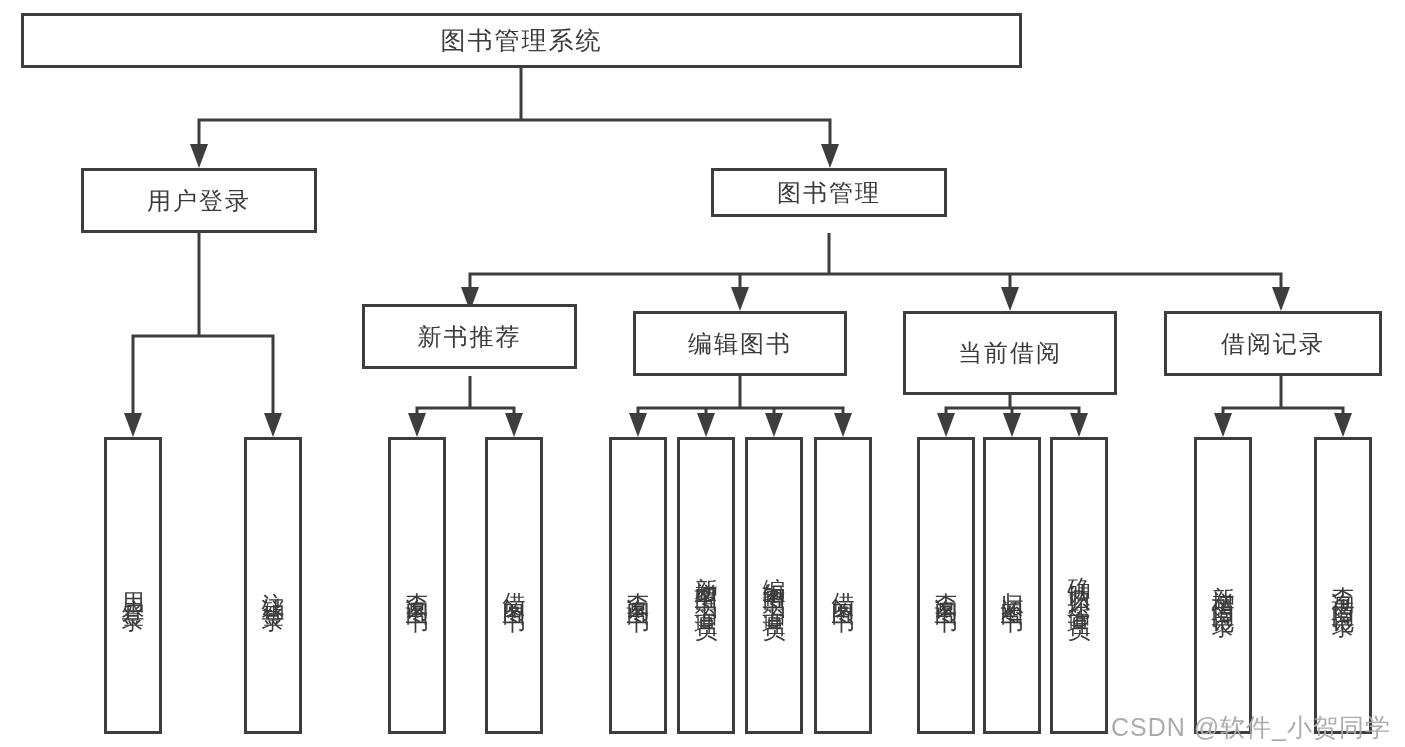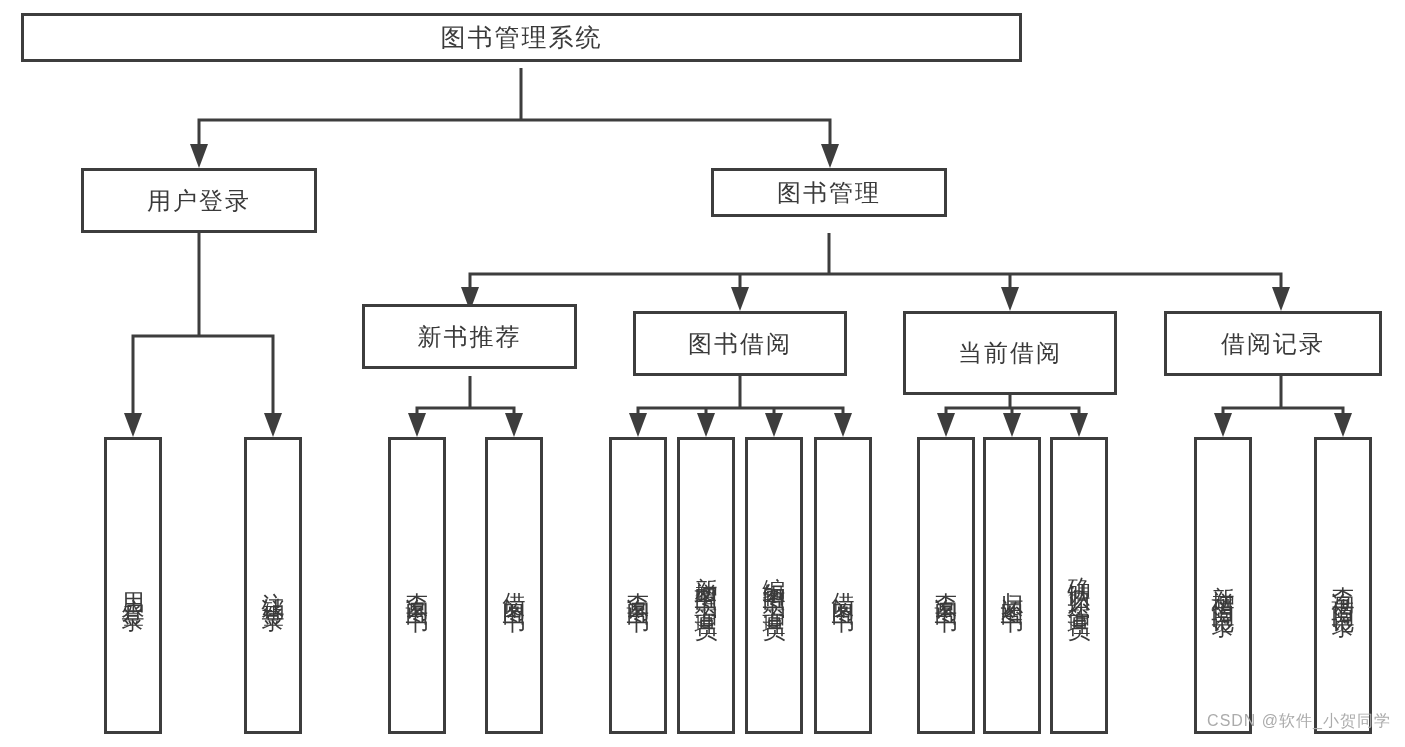--- a/index.html
+++ b/index.html
@@ -26,21 +26,21 @@
   }
   .hlabel{font-size:24px;letter-spacing:2px;white-space:nowrap;}
   .root .hlabel{font-size:25px;}
   .leaf .vlabel{
     writing-mode:vertical-rl;text-orientation:mixed;
     font-size:23px;letter-spacing:6px;line-height:1;
     white-space:nowrap;
   }
   .watermark{
     position:absolute;right:14px;top:711px;
-    color:var(--wm-color);font-size:16px;letter-spacing:1px;white-space:nowrap;
+    color:var(--wm-color);font-size:25px;letter-spacing:1px;white-space:nowrap;
   }
 </style>
 </head>
 <body>
 
 <div id="canvas">
 
   <svg class="wires" viewBox="0 0 1405 747">
     <path d="
       M521 68 V120
@@ -75,36 +75,36 @@
       <polygon points="765,413 783,413 774,437"></polygon>
       <polygon points="834,413 852,413 843,437"></polygon>
       <polygon points="937,413 955,413 946,437"></polygon>
       <polygon points="1003,413 1021,413 1012,437"></polygon>
       <polygon points="1070,413 1088,413 1079,437"></polygon>
       <polygon points="1214,413 1232,413 1223,437"></polygon>
       <polygon points="1334,413 1352,413 1343,437"></polygon>
     </g>
   </svg>
 
-  <div class="box root" style="left:21px;top:13px;width:1001px;height:49px;">
+  <div class="box root" style="left:21px;top:13px;width:1001px;height:55px;">
     <span class="hlabel">图书管理系统</span>
   </div>
 
   <div class="box" style="left:81px;top:168px;width:236px;height:65px;">
     <span class="hlabel">用户登录</span>
   </div>
   <div class="box" style="left:711px;top:168px;width:236px;height:49px;">
     <span class="hlabel">图书管理</span>
   </div>
 
   <div class="box" style="left:362px;top:304px;width:215px;height:65px;">
     <span class="hlabel">新书推荐</span>
   </div>
   <div class="box" style="left:633px;top:311px;width:214px;height:65px;">
-    <span class="hlabel">图书借阅</span>
+    <span class="hlabel">编辑图书</span>
   </div>
   <div class="box" style="left:903px;top:311px;width:214px;height:84px;">
     <span class="hlabel">当前借阅</span>
   </div>
   <div class="box" style="left:1164px;top:311px;width:218px;height:65px;">
     <span class="hlabel">借阅记录</span>
   </div>
 
   <div class="box leaf" style="left:104px;top:437px;width:58px;height:297px;">
     <span class="vlabel">用户登录</span>

